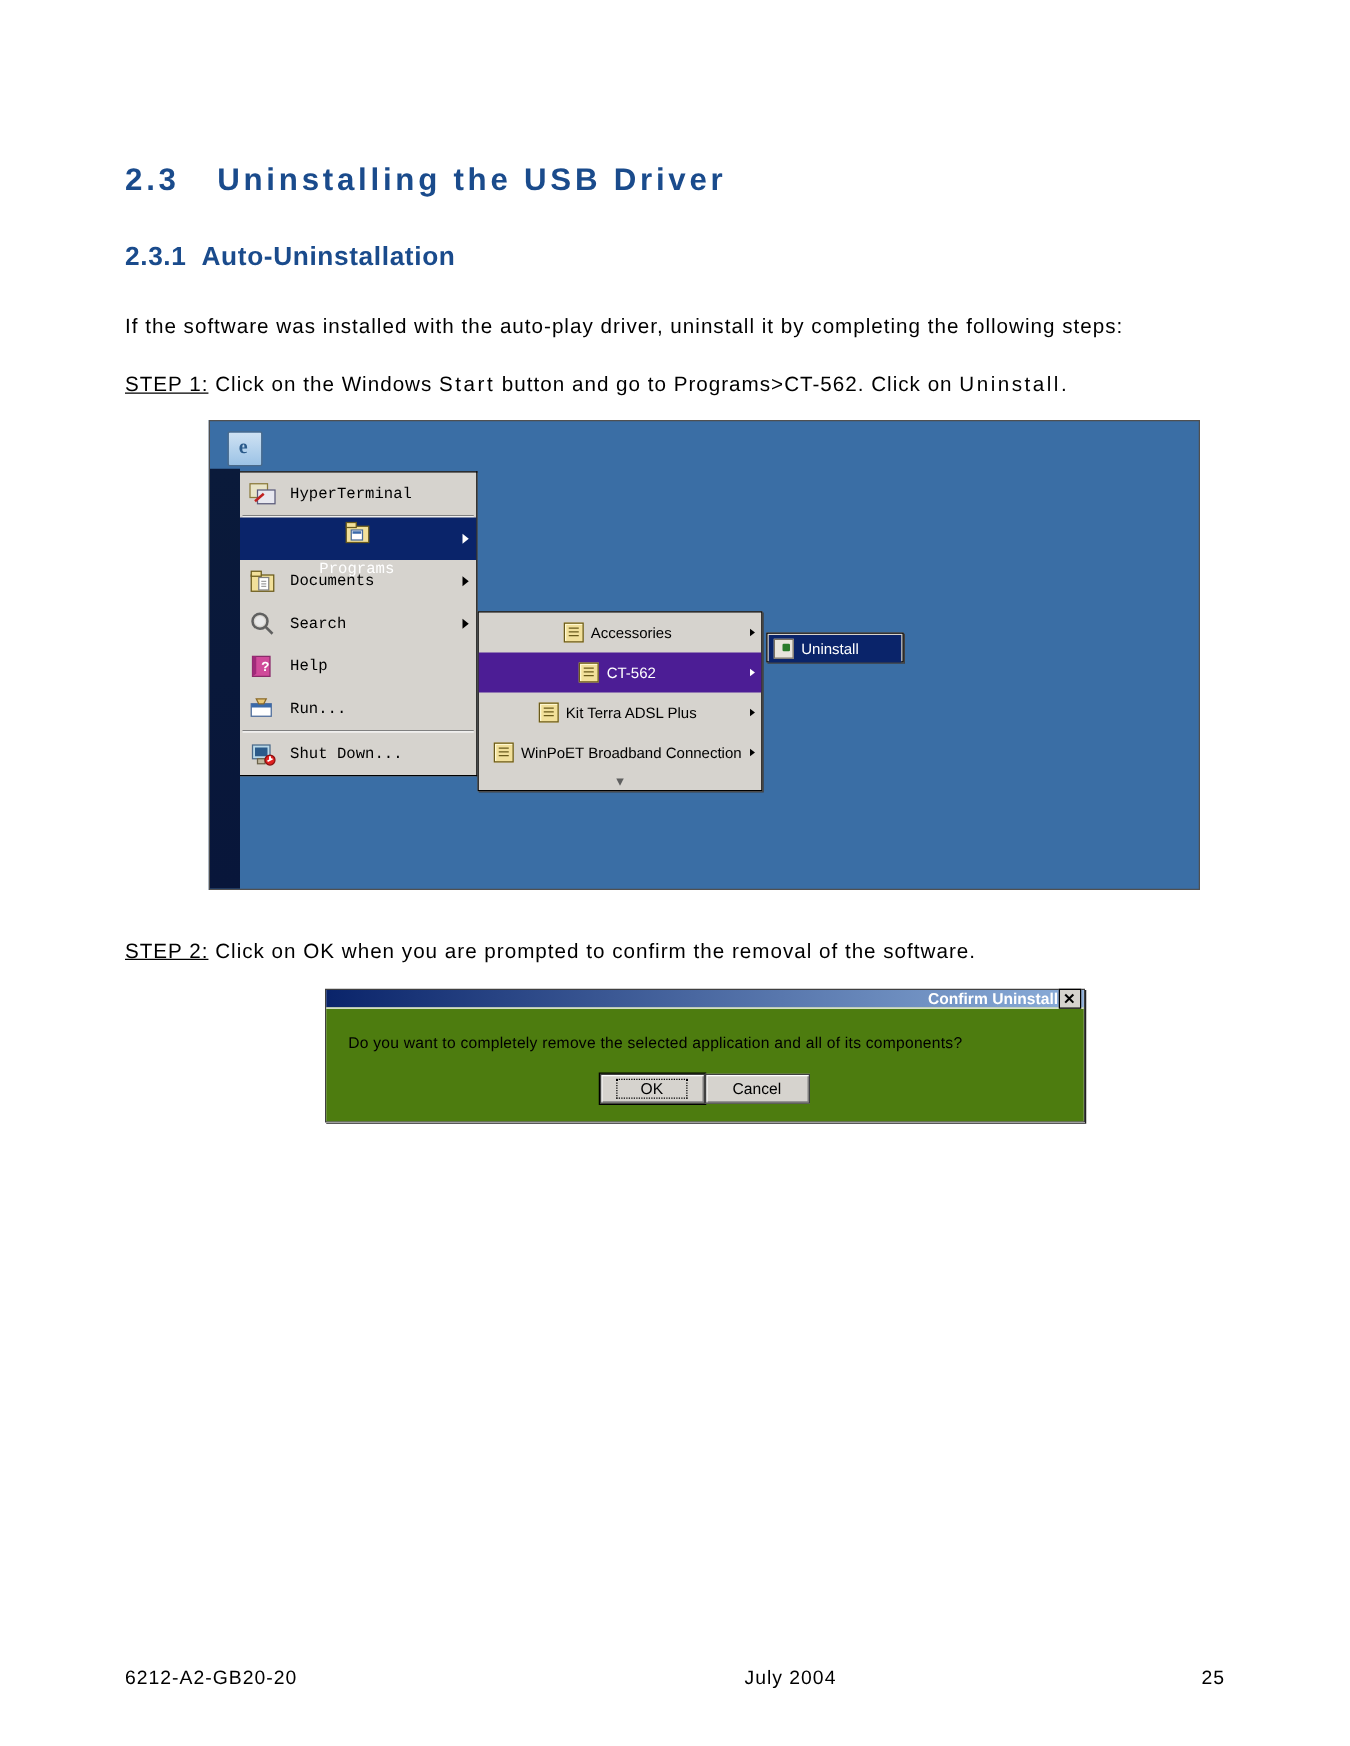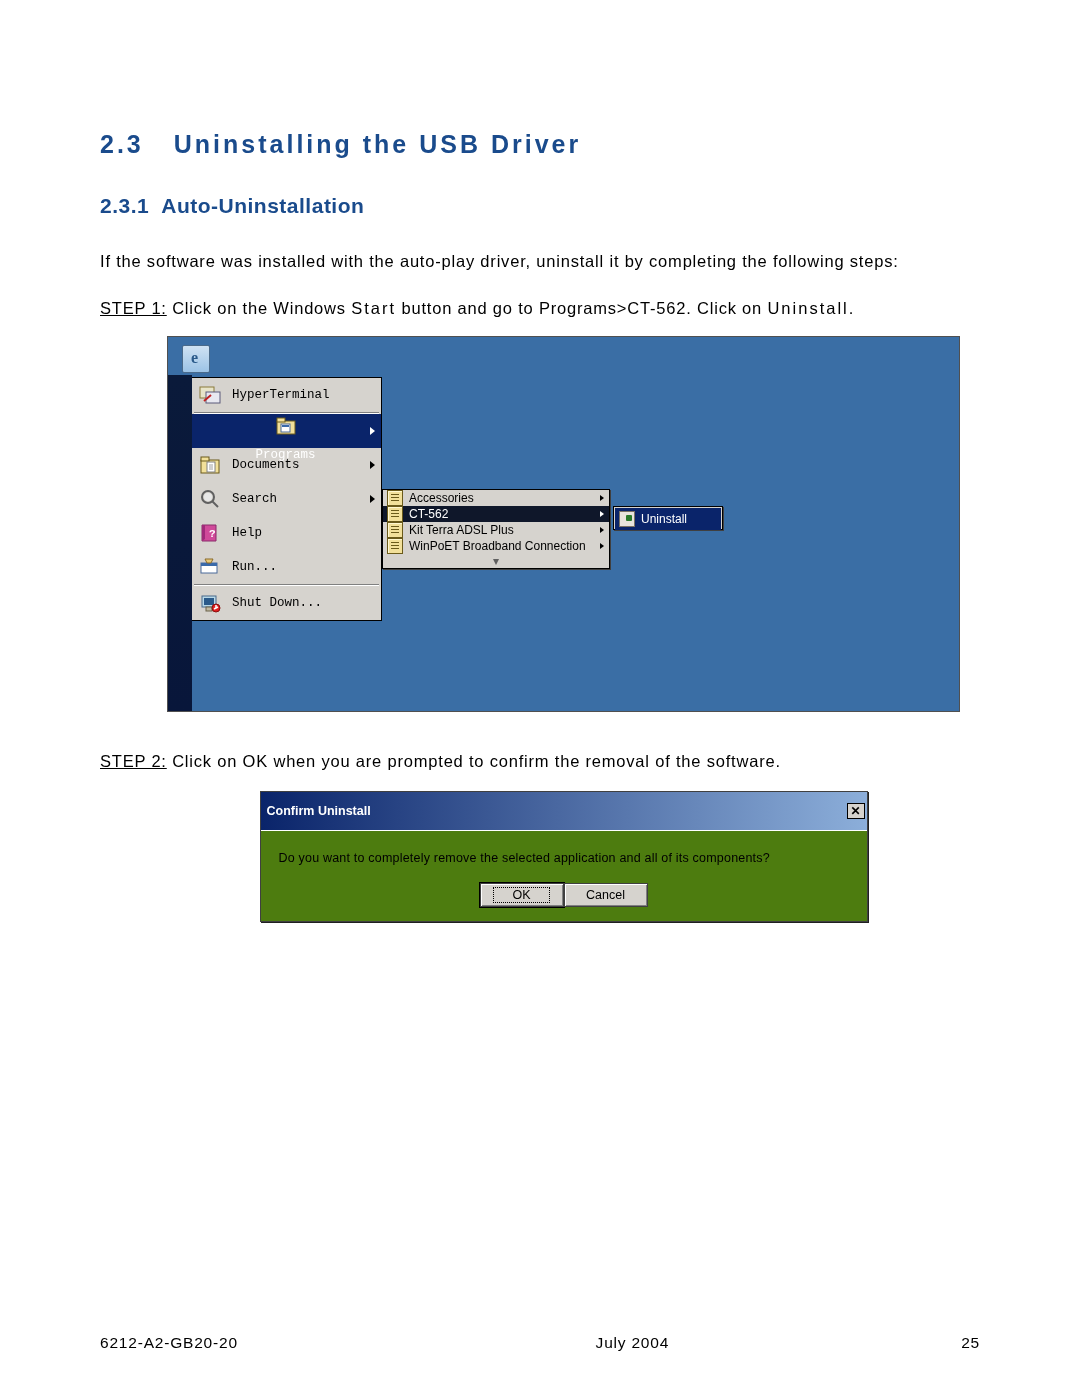--- a/index.html
+++ b/index.html
@@ -122,26 +122,27 @@
     width: 228px;
     background: #d6d3ce;
     border: 1px solid #000;
     box-shadow: 1px 1px 0 #404040;
     font-family: Tahoma, sans-serif;
     font-size: 12px;
   }
   .sub-item {
     display: flex;
     align-items: center;
-    height: 16px;
+    height: 32px;
     padding: 0 8px 0 4px;
     gap: 6px;
     position: relative;
-  }
-  .sub-item.highlight { background: #0f172a; color: #fff; }
+    justify-content: center;
+  }
+  .sub-item.highlight { background: #4c1d95; color: #fff; }
   .sub-arrow {
     position: absolute;
     right: 5px; top: 50%;
     transform: translateY(-50%);
     width: 0; height: 0;
     border-left: 4px solid #000;
     border-top: 3px solid transparent;
     border-bottom: 3px solid transparent;
   }
   .sub-item.highlight .sub-arrow { border-left-color: #fff; }
@@ -214,25 +215,25 @@
   .dlg {
     border: 1px solid #404040;
     box-shadow: 1px 1px 0 #202020;
     font-family: Tahoma, sans-serif;
   }
   .dlg-title {
     background: linear-gradient(90deg,#0a246a,#a6caf0 120%);
     color: #fff;
     font-size: 12.5px;
     font-weight: bold;
-    height: 38px;
+    height: 14px;
     display: flex;
     align-items: center;
     padding: 0 2px 0 6px;
-    justify-content: space-between;
+    justify-content: flex-end;
   }
   .dlg-close {
     width: 18px; height: 16px;
     background: #d6d3ce;
     border: 1px solid #000;
     display:flex;align-items:center;justify-content:center;
     font-size:12px;font-weight:bold;color:#000;
     line-height:1;
     font-family: Arial, sans-serif;
   }

